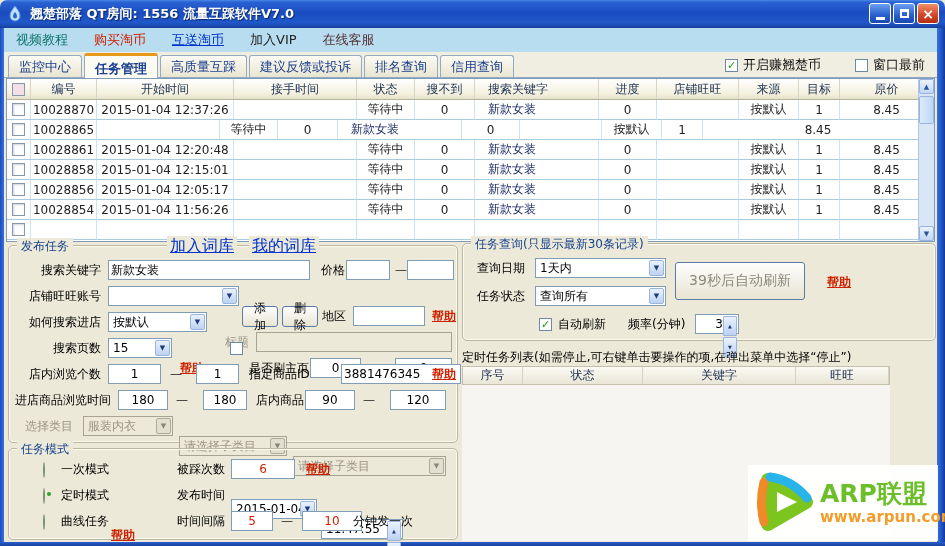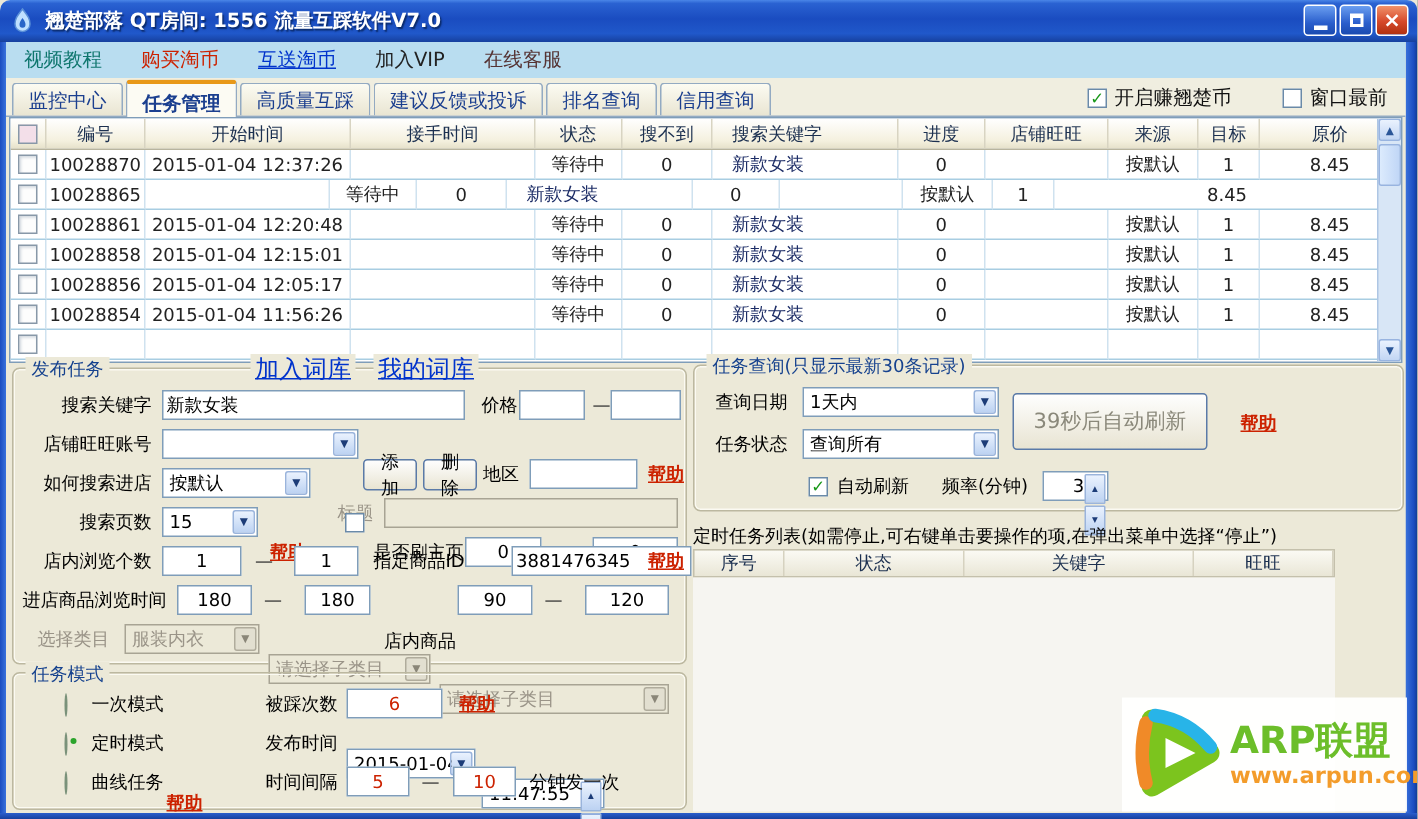--- a/index.html
+++ b/index.html
@@ -396,21 +396,21 @@
         <span class="lbl" style="left:240px;">指定商品ID</span>
         <input class="inp left" style="left: 308px; width: 120px; margin-left: 24px;" value="3881476345">
         <span class="hlp" style="left:423px;">帮助</span>
       </div>
 
       <div class="fr" style="top:144px">
         <span class="lbl r" style="left:0px; width:102px;">进店商品浏览时间</span>
         <input class="inp" style="left: 109px; width: 50px;" value="180">
         <span class="dash" style="left:167px;">—</span>
         <input class="inp" style="left: 194px; width: 44px;" value="180">
-        <span class="lbl" style="left:247px;margin-top:27px;">店内商品</span>
+        <span class="lbl" style="left:247px;">店内商品</span>
         <input class="inp" style="left: 296px; width: 50px;" value="90">
         <span class="dash" style="left:354px;">—</span>
         <input class="inp" style="left: 381px; width: 56px;" value="120">
       </div>
 
       <div class="fr" style="top:170px">
         <span class="lbl gray" style="left:16px;">选择类目</span>
         <div class="combo dis" style="left:74px; width:90px;">
           <span>服装内衣</span>
           <span class="arr">
@@ -461,21 +461,21 @@
             </span>
         </div>
       </div>
 
       <div class="fr" style="top:62px">
         <span class="radio" style="left:34px; top:4px;"></span>
         <span class="lbl" style="left:52px;">曲线任务</span>
         <span class="lbl r" style="left:158px; width:58px;">时间间隔</span>
         <input class="inp red" style="left: 222px; width: 42px;" value="5">
         <span class="dash" style="left:272px;">—</span>
-        <input class="inp red" style="left: 293px; width: 42px;" value="10">
+        <input class="inp red" style="left: 293px; width: 60px;" value="10">
         <span class="lbl" style="left:344px;">分钟发一次</span>
       </div>
       <span class="hlp" style="position:absolute; left:102px; top:76px;">帮助</span>
     </div>
 
     <div class="grp" style="left:458px; top:215px; width:474px; height:98px;">
       <span class="leg">任务查询(只显示最新30条记录)</span>
 
       <div class="fr" style="top:14px">
         <span class="lbl" style="left:14px;">查询日期</span>

